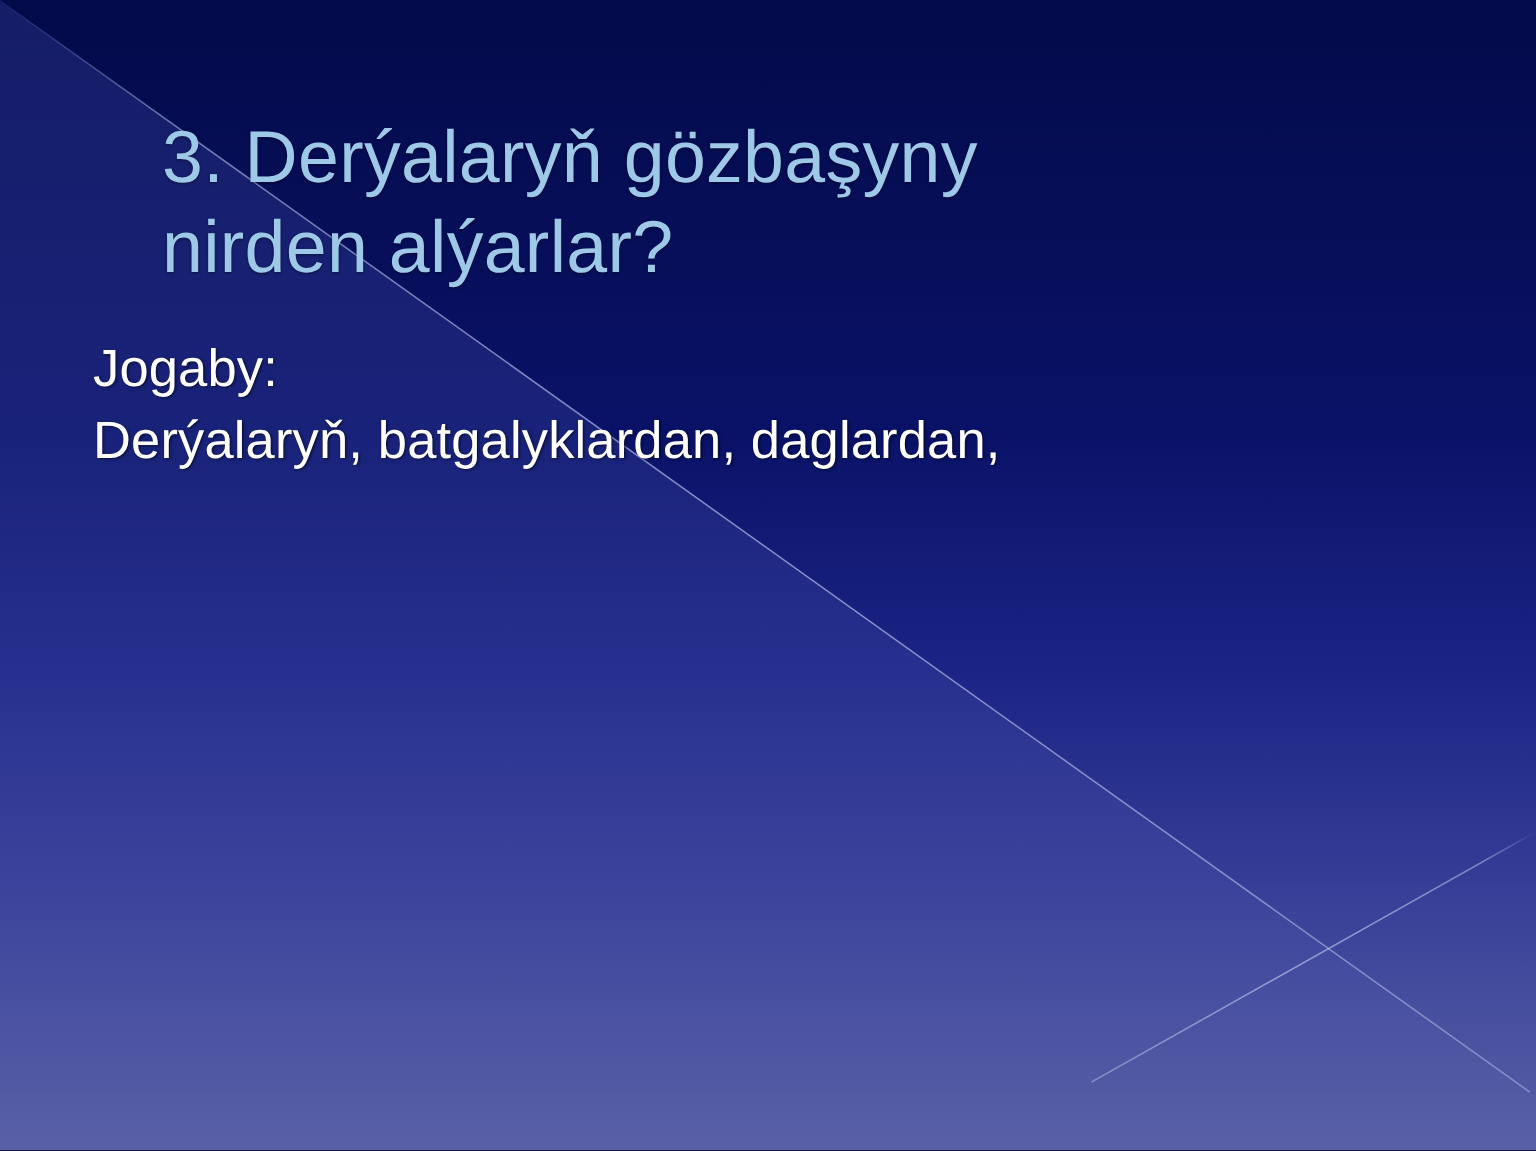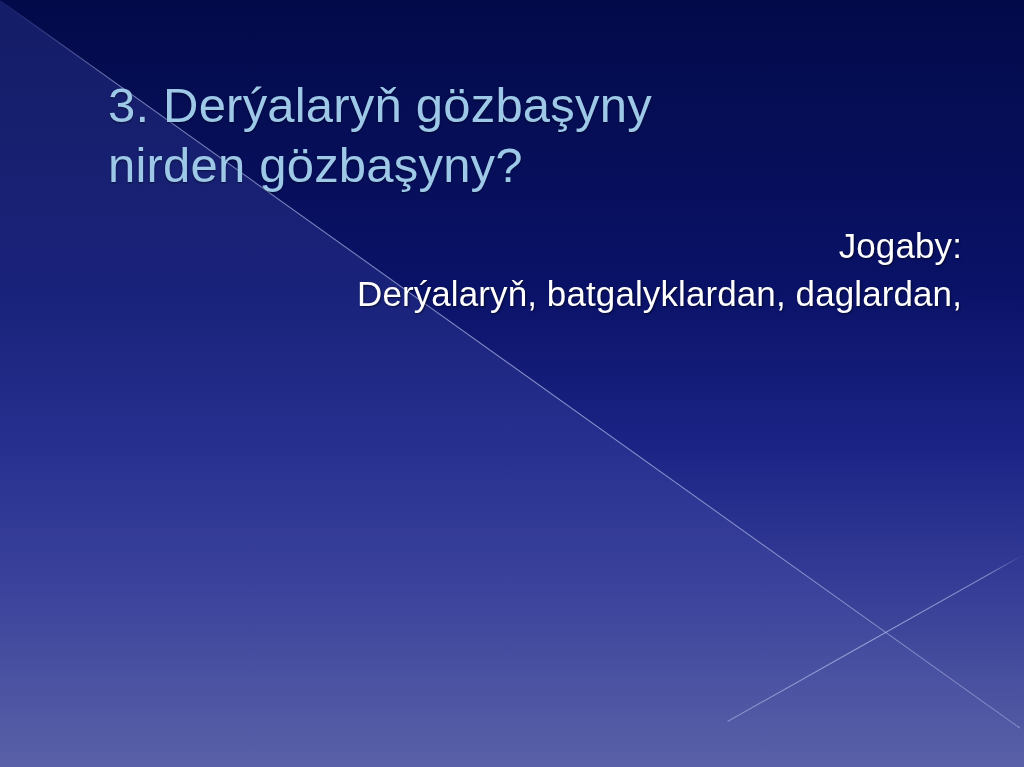--- a/index.html
+++ b/index.html
@@ -74,21 +74,21 @@
     letter-spacing: 0.2px;
     white-space: nowrap;
     text-shadow: 0 1px 2px rgba(0,0,0,0.45);
   }
 
   #body-block {
     position: absolute;
     left: 62px;
     top: 222px;
     width: 900px;
-    text-align: right;
+    text-align: left;
   }
   .body-line {
     color: #ffffff;
     font-size: 35px;
     font-weight: 400;
     line-height: 48px;
     letter-spacing: 0.1px;
     white-space: nowrap;
     text-shadow: 1px 1px 2px rgba(0,0,0,0.55);
   }
@@ -97,21 +97,21 @@
 <body>
 
 <div id="slide">
 
   <div id="wedge-lower-left"></div>
   <div class="hairline" id="diag-main"></div>
   <div class="hairline" id="diag-cross"></div>
 
   <div id="title-block">
     <div class="title-line">3. Derýalaryň gözbaşyny</div>
-    <div class="title-line">nirden gözbaşyny?</div>
+    <div class="title-line">nirden alýarlar?</div>
   </div>
 
   <div id="body-block">
     <div class="body-line">Jogaby:</div>
     <div class="body-line">Derýalaryň, batgalyklardan, daglardan,</div>
   </div>
 
 </div>
 
 </body></html>

